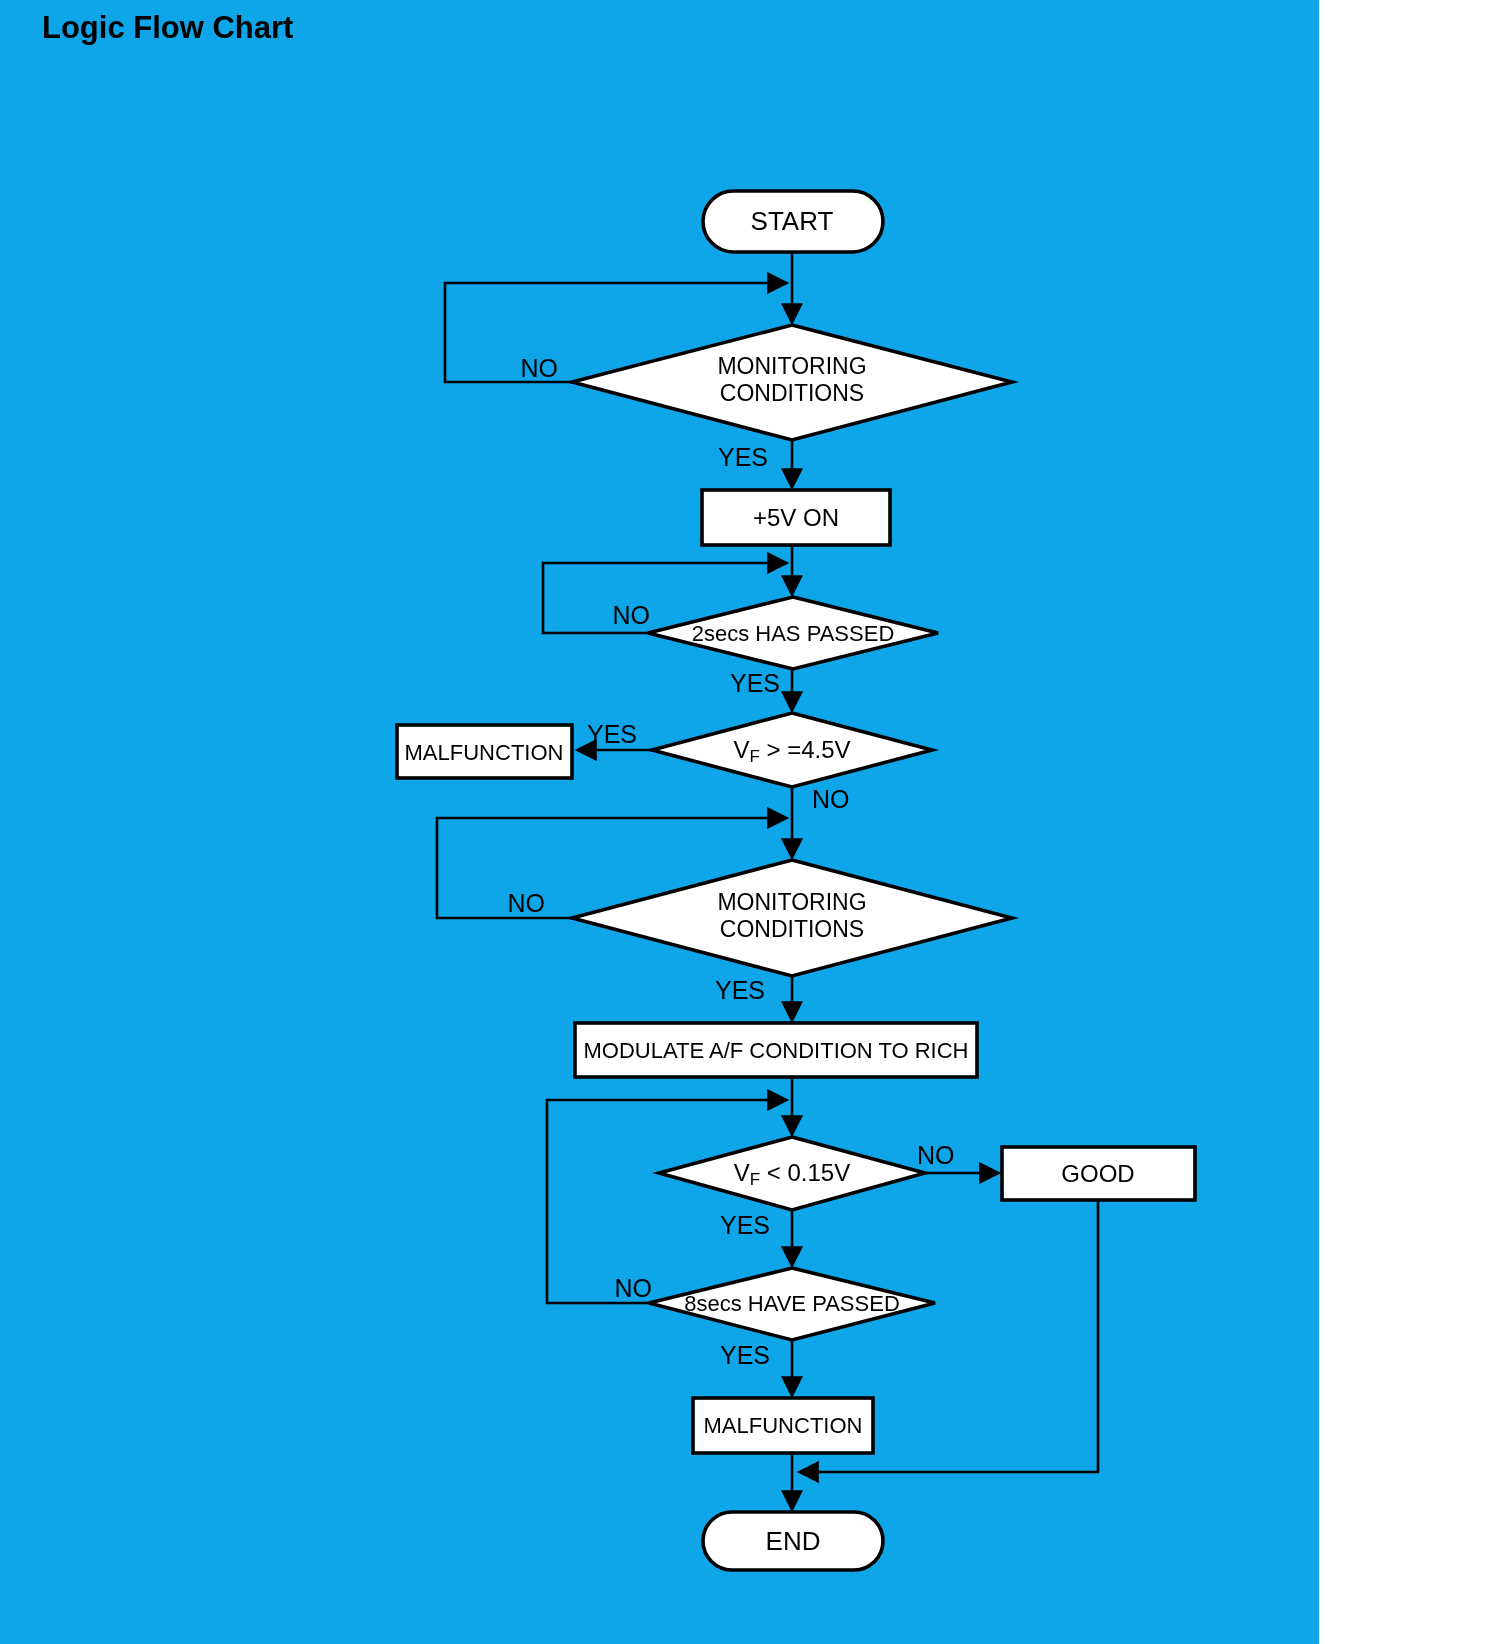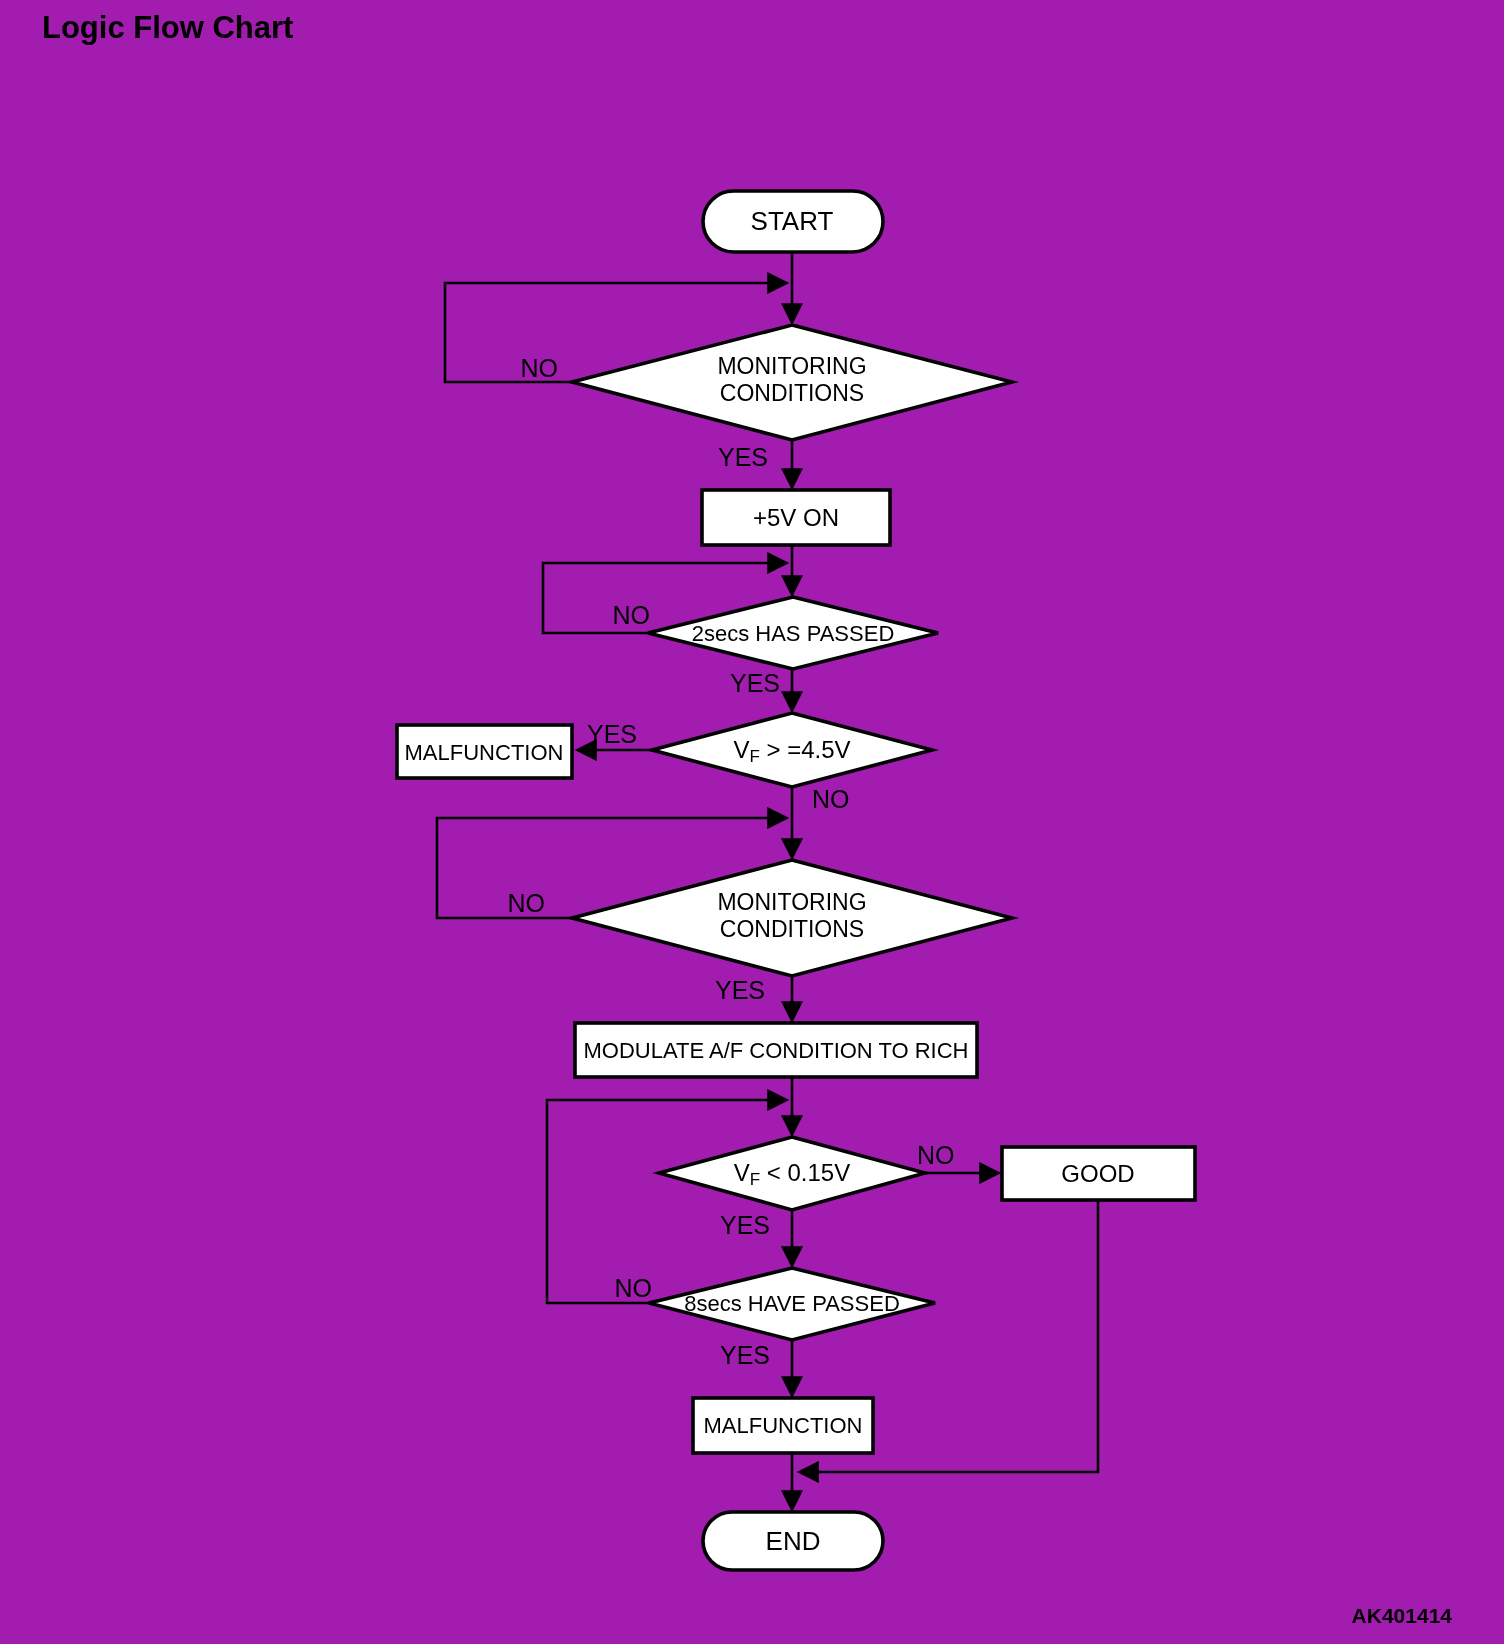--- a/index.html
+++ b/index.html
@@ -1,20 +1,20 @@
 <!DOCTYPE html>
 <html><head>
 <meta charset="utf-8">
 <style>
   html, body { margin: 0; padding: 0; background: #ffffff; }
   .page {
-    width: 1504px;
+    width: 1319px;
     height: 1644px;
     position: relative;
-    background: #a21caf;
+    background: #0ea5e9;
     overflow: hidden;
   }
   svg { display: block; }
   svg text {
     font-family: "Liberation Sans", sans-serif;
     fill: #000000;
     white-space: pre;
   }
   .shape  { fill: #ffffff; stroke: #000000; stroke-width: 3.6; stroke-linejoin: miter; }
   .conn   { fill: none; stroke: #000000; stroke-width: 2.6; stroke-linejoin: miter; }

